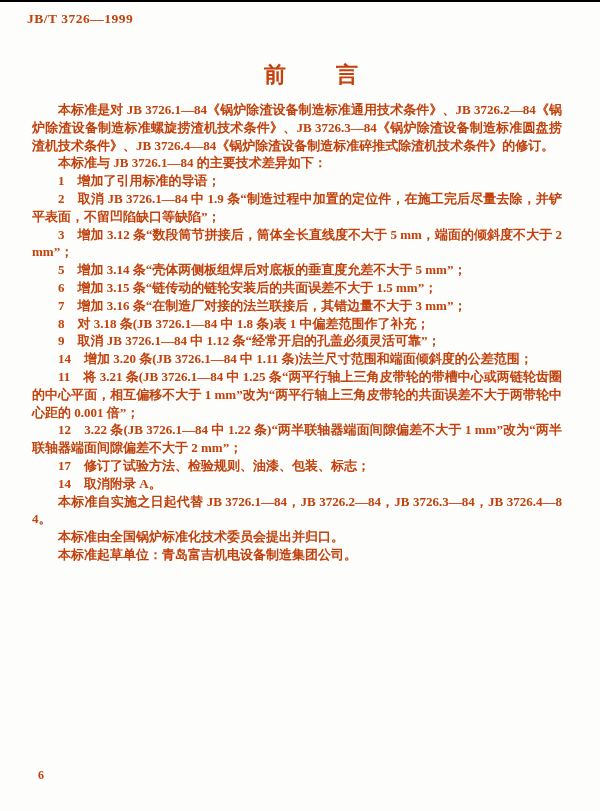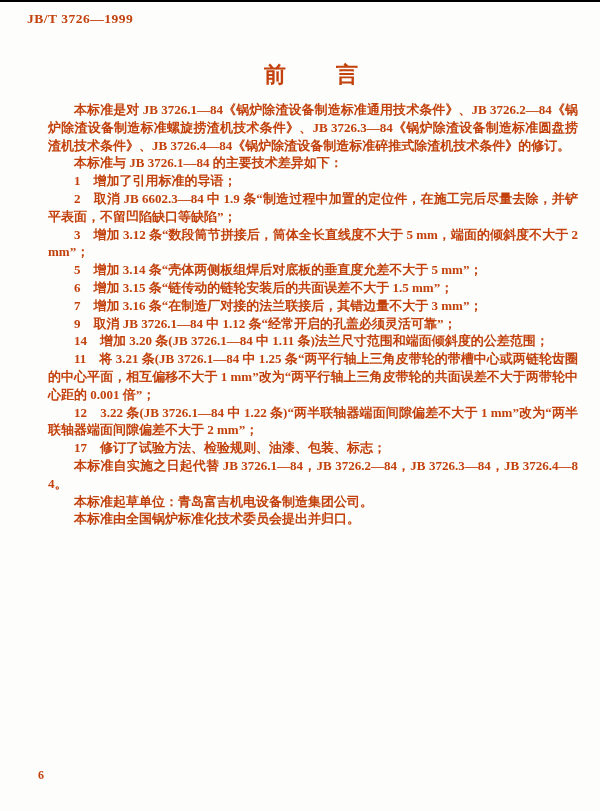--- a/index.html
+++ b/index.html
@@ -40,21 +40,21 @@
     text-align: center;
     font-family: "Liberation Sans", "DejaVu Sans", sans-serif;
     font-size: 22px;
     font-weight: bold;
     letter-spacing: 2px;
     white-space: pre;
   }
   .doc-body {
     position: absolute;
     top: 101px;
-    left: 48px;
+    left: 32px;
     width: 530px;
     font-size: 13px;
     line-height: 17.8px;
     font-weight: 600;
     text-align: justify;
   }
   .doc-body p {
     margin: 0;
     padding: 0;
     text-indent: 2em;
@@ -75,29 +75,31 @@
   <div class="scan-edge-top"></div>
 
   <div class="doc-header">JB/T 3726—1999</div>
 
   <div class="doc-title">前　　言</div>
 
   <div class="doc-body">
     <p>本标准是对 JB 3726.1—84《锅炉除渣设备制造标准通用技术条件》、JB 3726.2—84《锅炉除渣设备制造标准螺旋捞渣机技术条件》、JB 3726.3—84《锅炉除渣设备制造标准圆盘捞渣机技术条件》、JB 3726.4—84《锅炉除渣设备制造标准碎推式除渣机技术条件》的修订。</p>
     <p>本标准与 JB 3726.1—84 的主要技术差异如下：</p>
     <p>1　增加了引用标准的导语；</p>
-    <p>2　取消 JB 6602.3—84 中 1.9 条“制造过程中加置的定位件，在施工完后尽量去除，并铲平表面，不留凹陷缺口等缺陷”；</p>
+    <p>2　取消 JB 3726.1—84 中 1.9 条“制造过程中加置的定位件，在施工完后尽量去除，并铲平表面，不留凹陷缺口等缺陷”；</p>
     <p>3　增加 3.12 条“数段筒节拼接后，筒体全长直线度不大于 5 mm，端面的倾斜度不大于 2 mm”；</p>
     <p>5　增加 3.14 条“壳体两侧板组焊后对底板的垂直度允差不大于 5 mm”；</p>
     <p>6　增加 3.15 条“链传动的链轮安装后的共面误差不大于 1.5 mm”；</p>
     <p>7　增加 3.16 条“在制造厂对接的法兰联接后，其错边量不大于 3 mm”；</p>
+    <p>8　对 3.18 条(JB 3726.1—84 中 1.8 条)表 1 中偏差范围作了补充；</p>
     <p>9　取消 JB 3726.1—84 中 1.12 条“经常开启的孔盖必须灵活可靠”；</p>
     <p>14　增加 3.20 条(JB 3726.1—84 中 1.11 条)法兰尺寸范围和端面倾斜度的公差范围；</p>
     <p>11　将 3.21 条(JB 3726.1—84 中 1.25 条“两平行轴上三角皮带轮的带槽中心或两链轮齿圈的中心平面，相互偏移不大于 1 mm”改为“两平行轴上三角皮带轮的共面误差不大于两带轮中心距的 0.001 倍”；</p>
     <p>12　3.22 条(JB 3726.1—84 中 1.22 条)“两半联轴器端面间隙偏差不大于 1 mm”改为“两半联轴器端面间隙偏差不大于 2 mm”；</p>
     <p>17　修订了试验方法、检验规则、油漆、包装、标志；</p>
+    <p>14　取消附录 A。</p>
     <p>本标准自实施之日起代替 JB 3726.1—84，JB 3726.2—84，JB 3726.3—84，JB 3726.4—84。</p>
+    <p>本标准由全国锅炉标准化技术委员会提出并归口。</p>
     <p>本标准起草单位：青岛富吉机电设备制造集团公司。</p>
-    <p>本标准由全国锅炉标准化技术委员会提出并归口。</p>
   </div>
 
   <div class="page-number">6</div>
 </div>
 
 </body></html>

